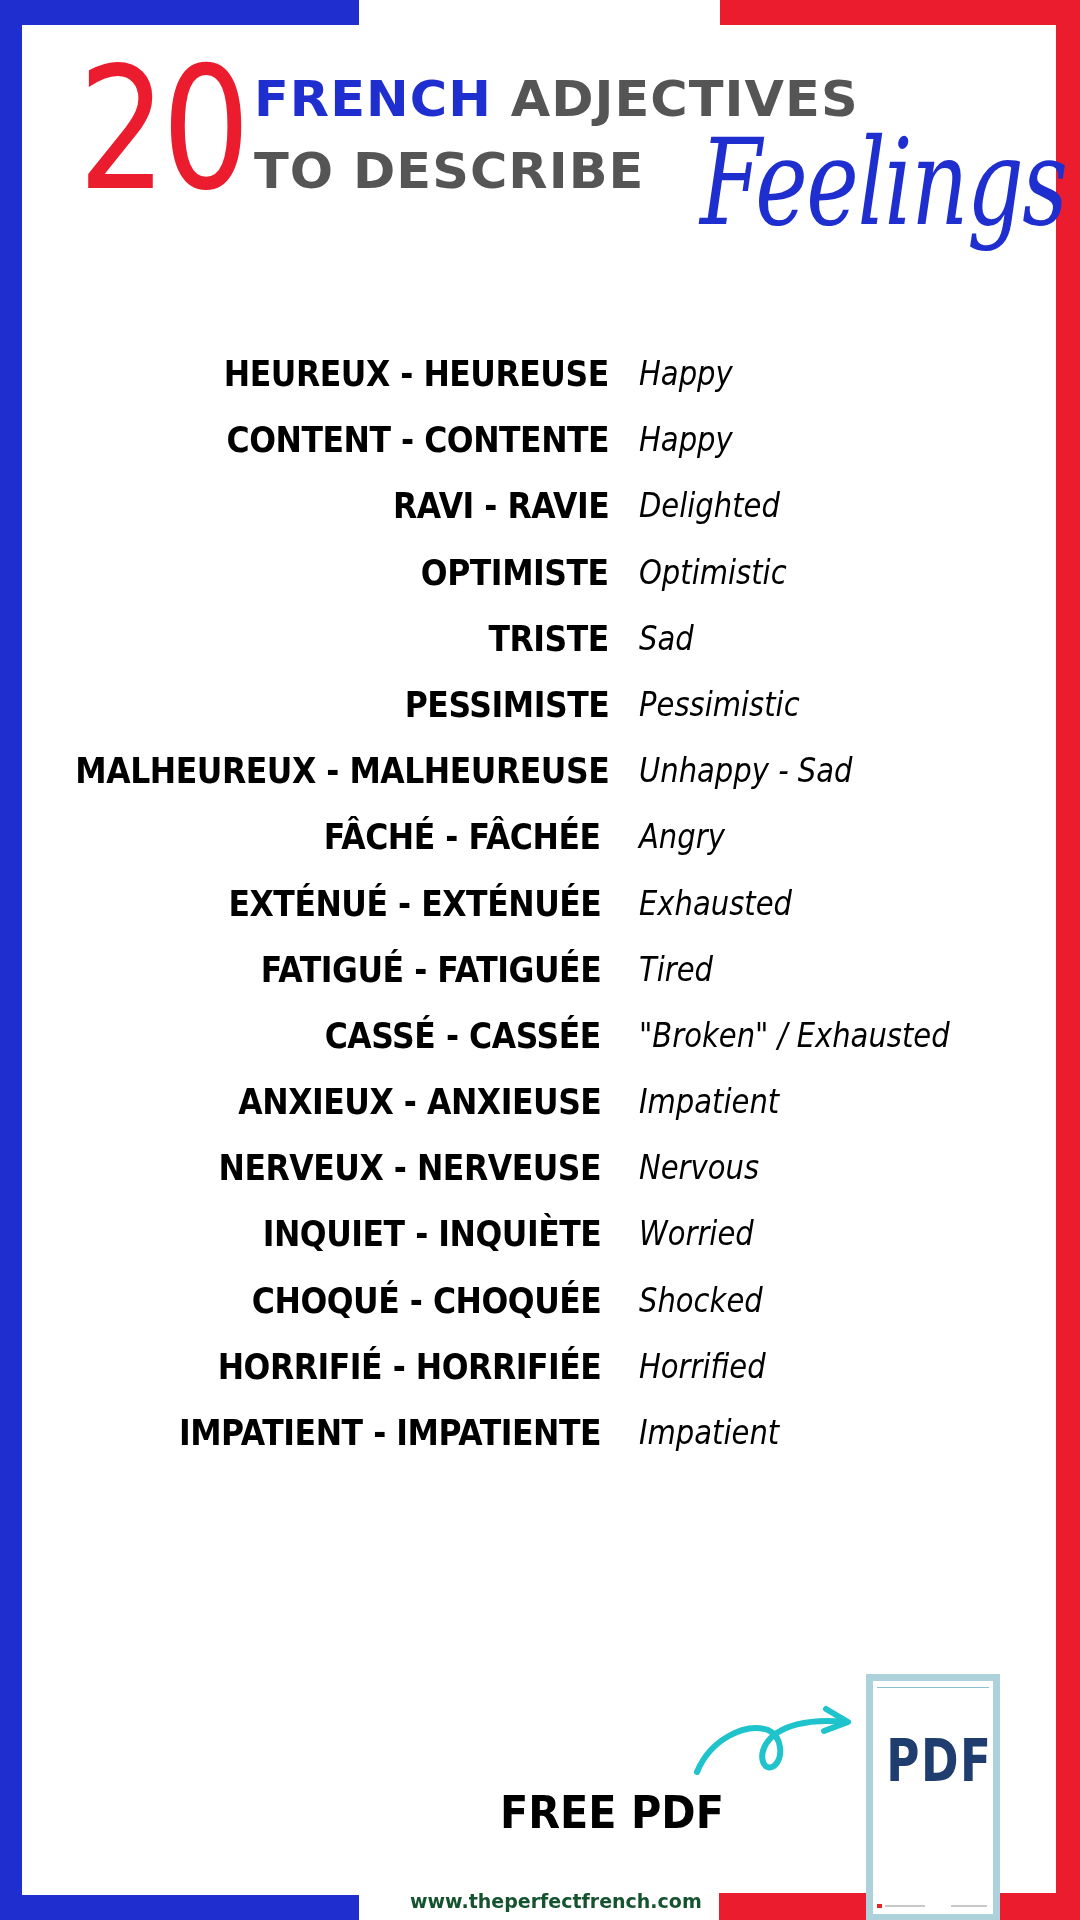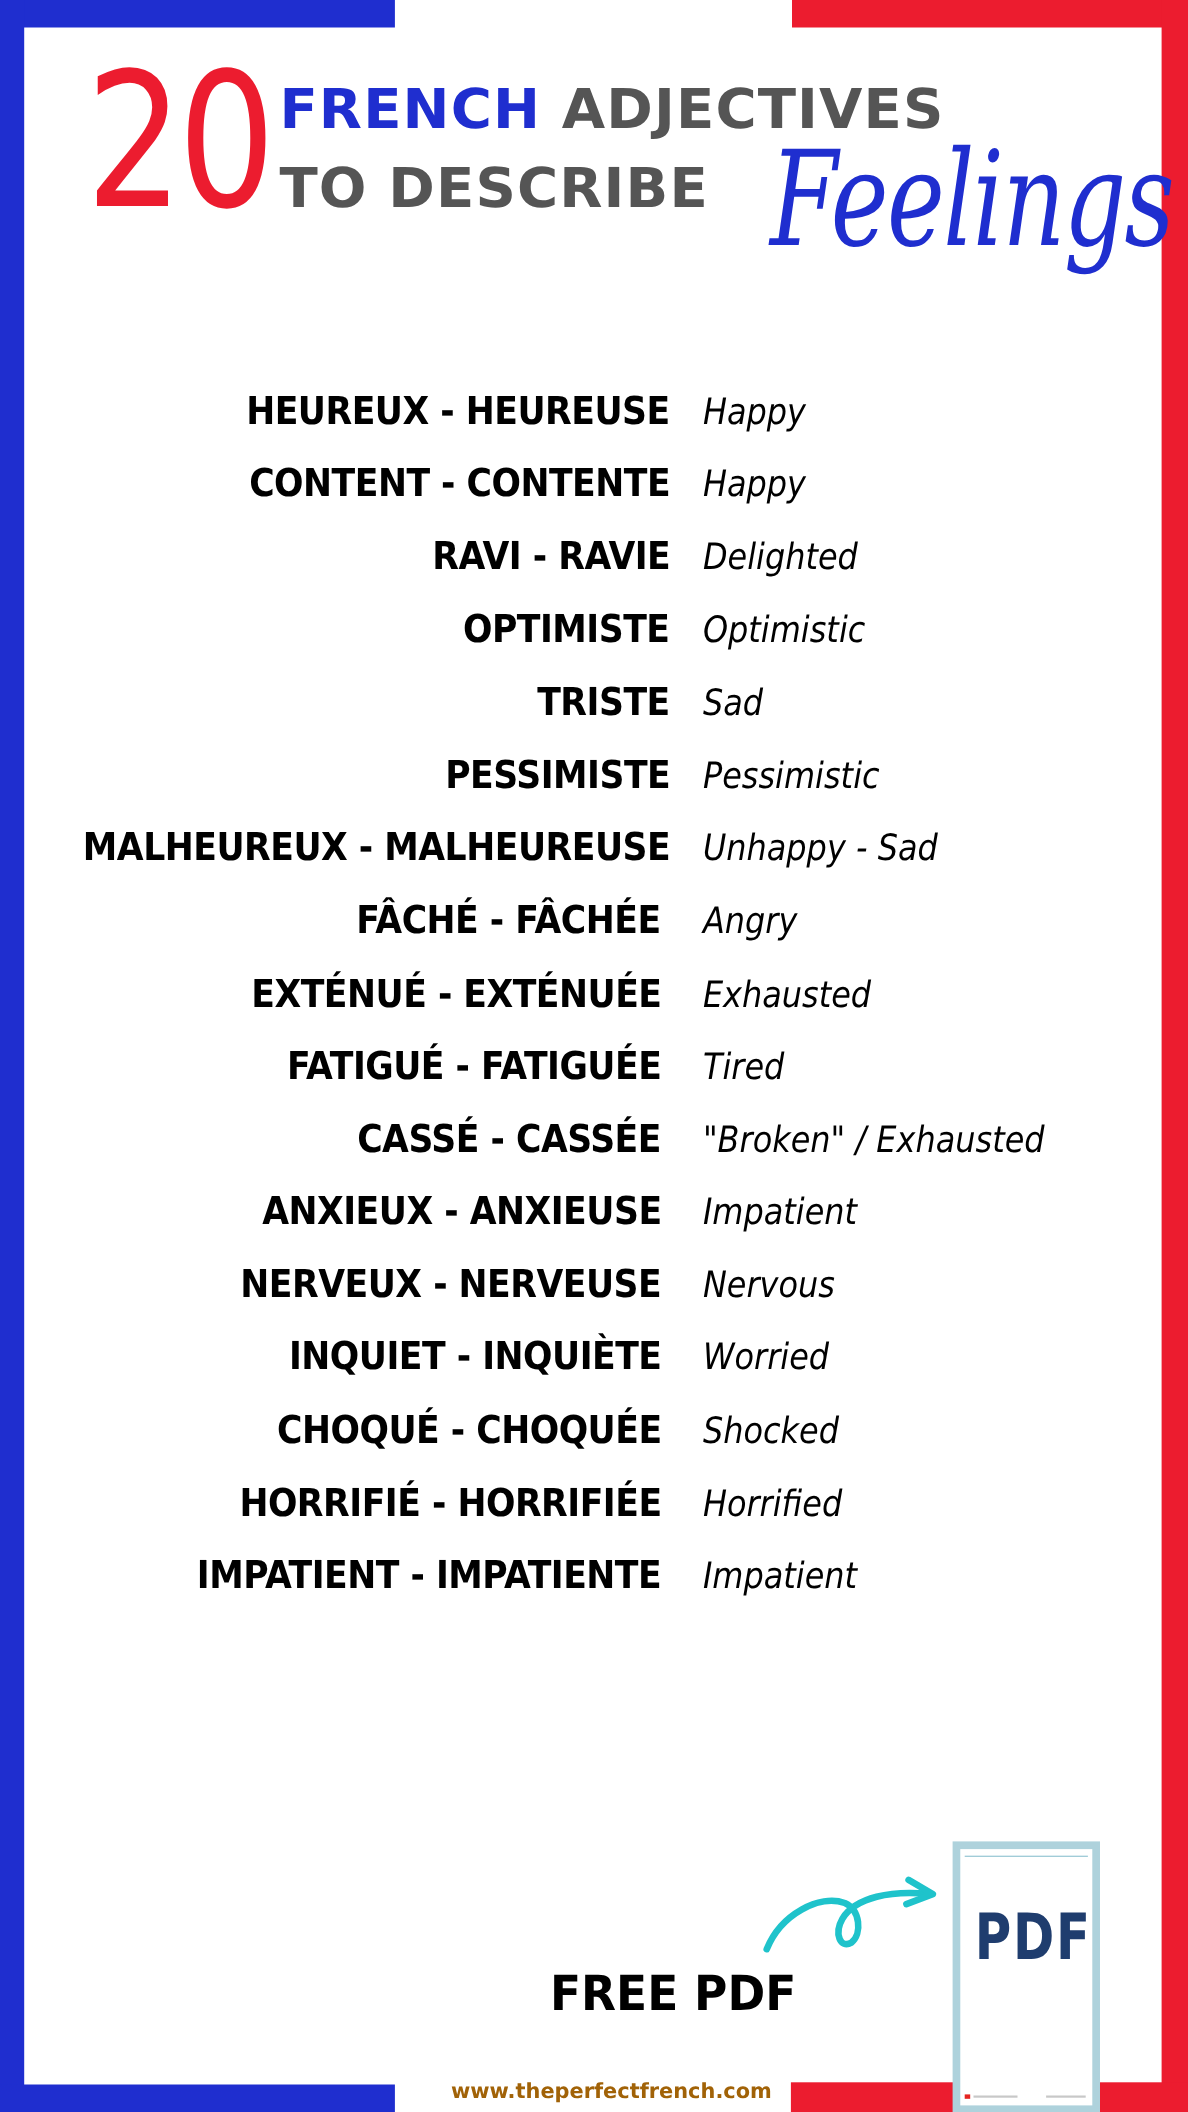--- a/index.html
+++ b/index.html
@@ -58,21 +58,21 @@
 
   .free-pdf {
     position: absolute; left: 500px; top: 1788px;
     font-family: "DejaVu Sans", sans-serif; font-weight: bold;
     font-size: 44px; line-height: 50px; color: #000;
     transform: scaleX(0.94); transform-origin: left top; white-space: nowrap;
   }
   .url {
     position: absolute; left: 410px; top: 1888px;
     font-family: "DejaVu Sans", sans-serif; font-weight: bold;
-    font-size: 19px; line-height: 26px; color: #a16207; white-space: nowrap;
+    font-size: 19px; line-height: 26px; color: #14532d; white-space: nowrap;
   }
   .arrow { position: absolute; left: 690px; top: 1700px; }
 
   .pdf-thumb {
     position: absolute; left: 866px; top: 1645px; width: 134px; height: 247px;
     background: #aed2dc; box-sizing: border-box; padding: 7px; margin-top: 29px;
   }
   .pdf-page {
     width: 100%; height: 100%; background: #fff; position: relative;
   }

